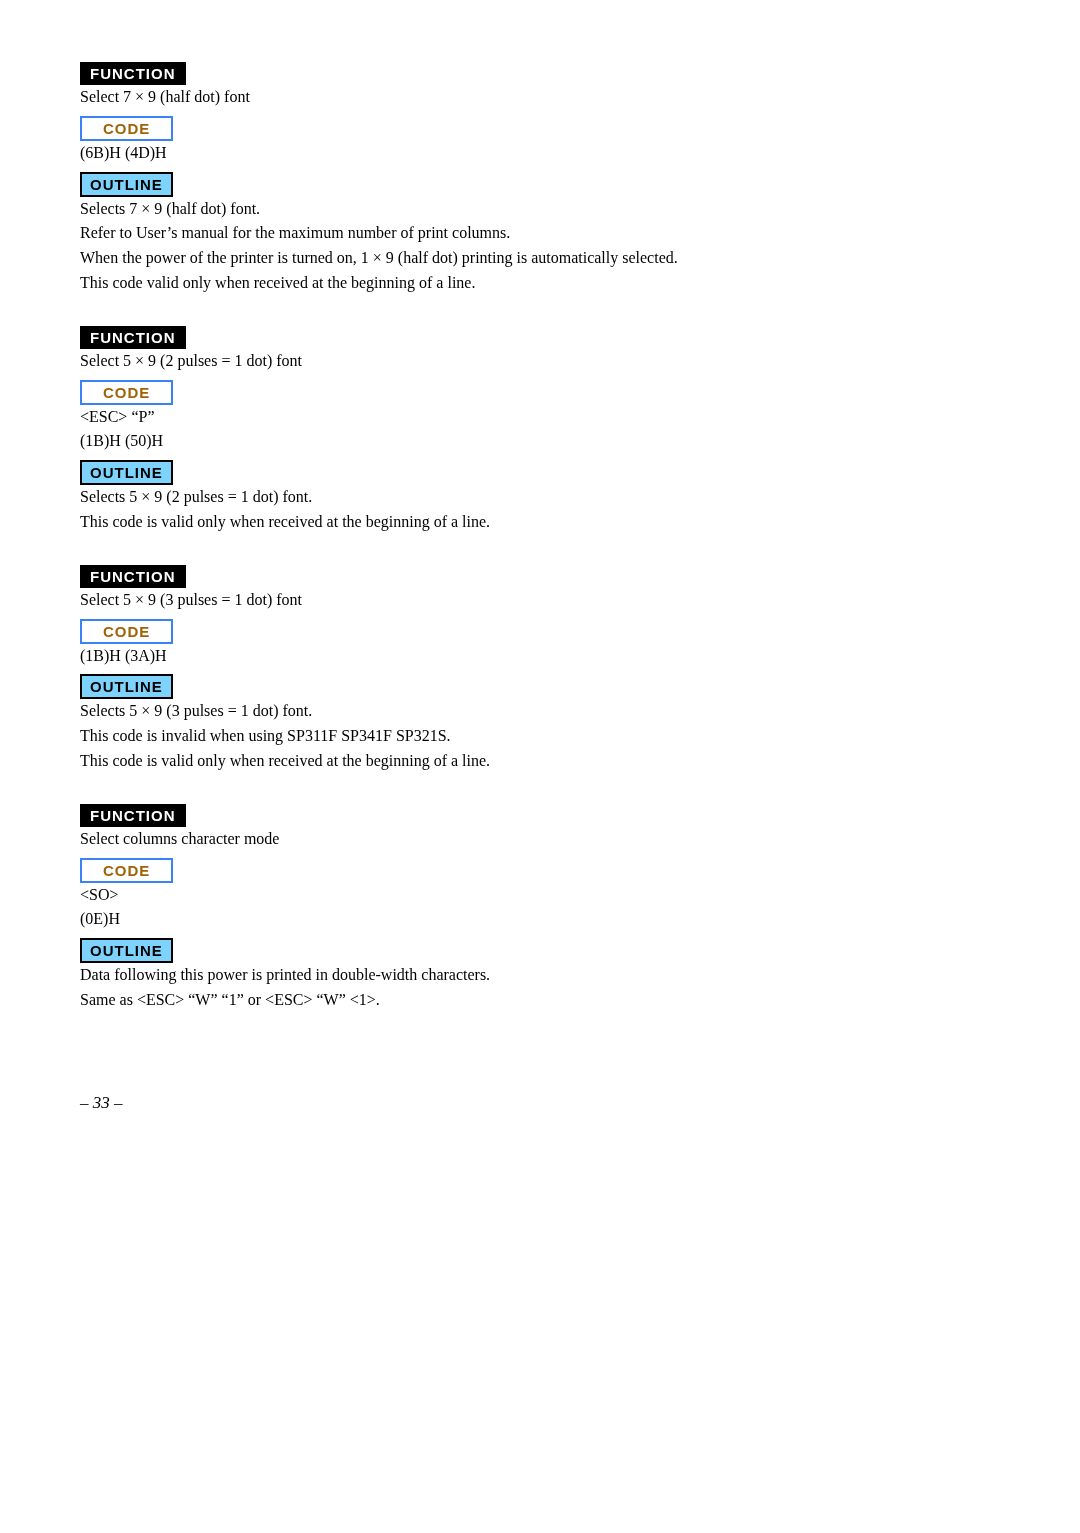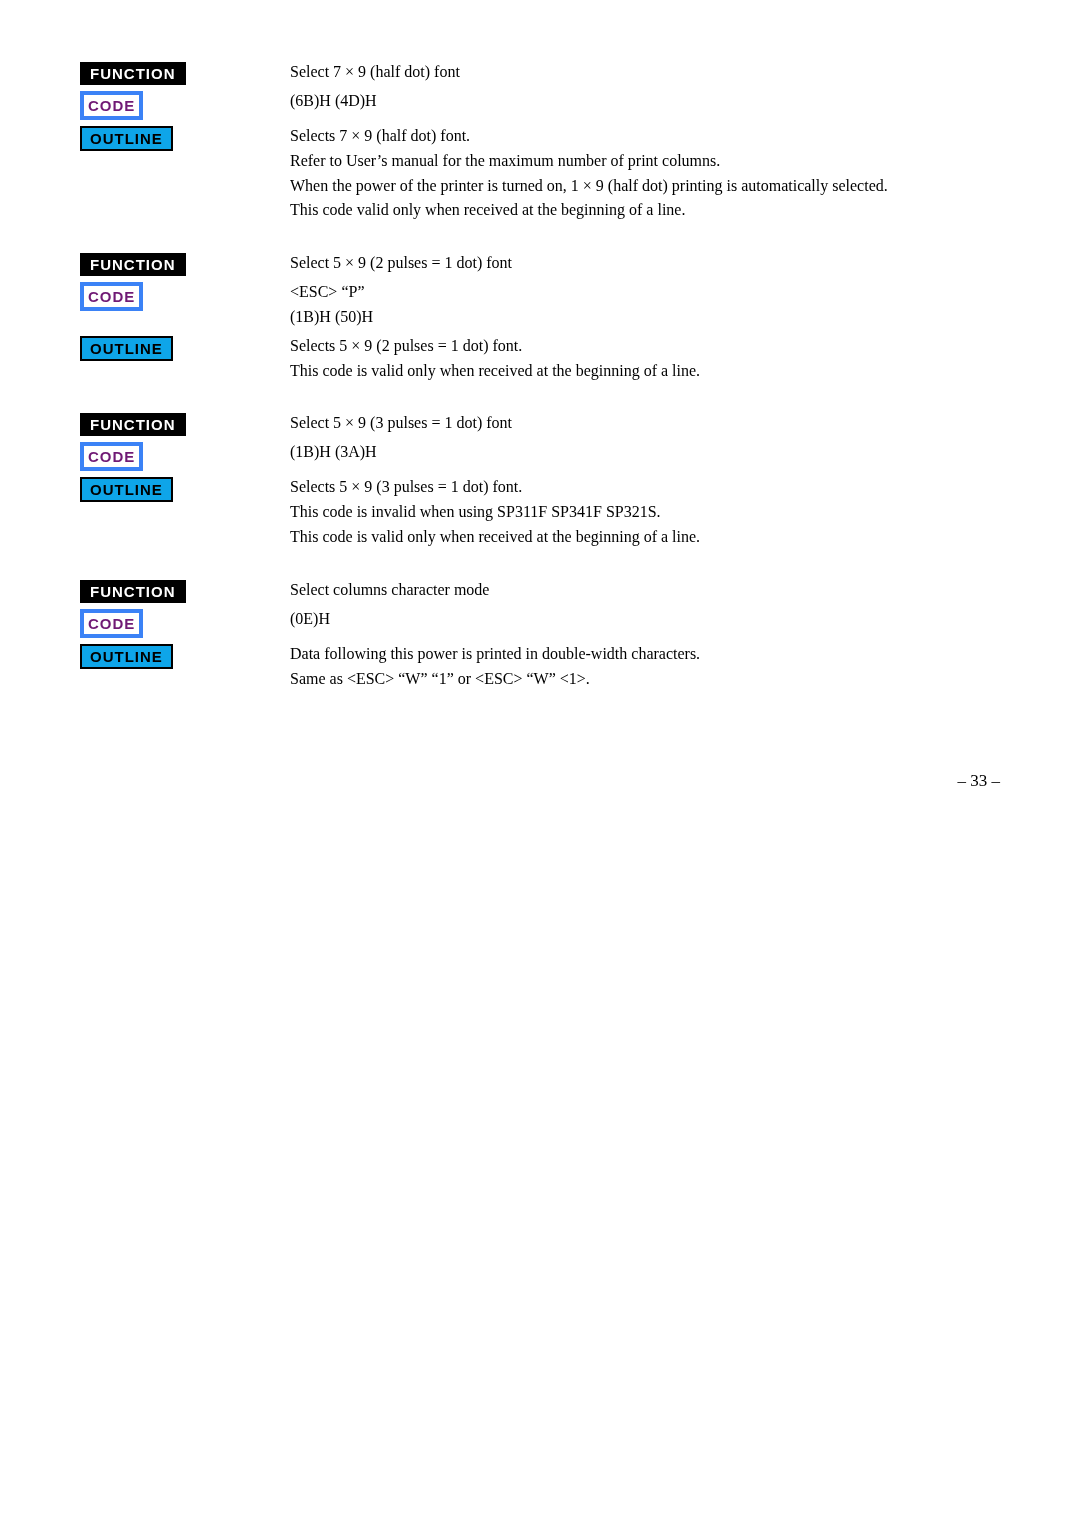--- a/index.html
+++ b/index.html
@@ -30,67 +30,69 @@
       font-family: Arial, Helvetica, sans-serif;
       font-weight: bold;
       font-size: 15px;
       padding: 3px 10px;
       letter-spacing: 1px;
     }
 
     .label-code {
       display: inline-block;
       background: #ffffff;
-      color: #701a75;
+      color: #a16207;
       font-family: Arial, Helvetica, sans-serif;
       font-weight: bold;
       font-size: 15px;
-      padding: 2px 4px;
-      border: 4px solid #3b82f6;
+      padding: 2px 21px;
+      border: 2px solid #3b82f6;
       letter-spacing: 1px;
     }
 
     .label-outline {
       display: inline-block;
-      background: #0ea5e9;
+      background: #7dd3fc;
       color: #000000;
       font-family: Arial, Helvetica, sans-serif;
       font-weight: bold;
       font-size: 15px;
       padding: 2px 8px;
       border: 2px solid #000000;
       letter-spacing: 1px;
     }
 
     .section {
       margin-bottom: 28px;
     }
 
     .section-row {
       display: flex;
+      flex-direction: column;
       margin-bottom: 4px;
       align-items: flex-start;
     }
 
     .section-label {
       width: 210px;
       min-width: 210px;
       padding-top: 2px;
     }
 
     .section-content {
       flex: 1;
       line-height: 1.55;
       font-size: 16px;
     }
 
     .page-footer {
-      text-align: right;
+      text-align: left;
       margin-top: 80px;
       font-size: 17px;
+      font-style: italic;
     }
   </style>
 </head>
 <body>
 
 <div class="page-content">
 
   <div class="section">
     <div class="section-row">
       <div class="section-label">
@@ -178,20 +180,21 @@
       <div class="section-label">
         <span class="label-function">FUNCTION</span>
       </div>
       <div class="section-content">Select columns character mode</div>
     </div>
     <div class="section-row">
       <div class="section-label">
         <span class="label-code">CODE</span>
       </div>
       <div class="section-content">
+        <div>&lt;SO&gt;</div>
         <div>(0E)H</div>
       </div>
     </div>
     <div class="section-row">
       <div class="section-label">
         <span class="label-outline">OUTLINE</span>
       </div>
       <div class="section-content">
         <div>Data following this power is printed in double-width characters.</div>
         <div>Same as &lt;ESC&gt; “W” “1” or &lt;ESC&gt; “W” &lt;1&gt;.</div>

